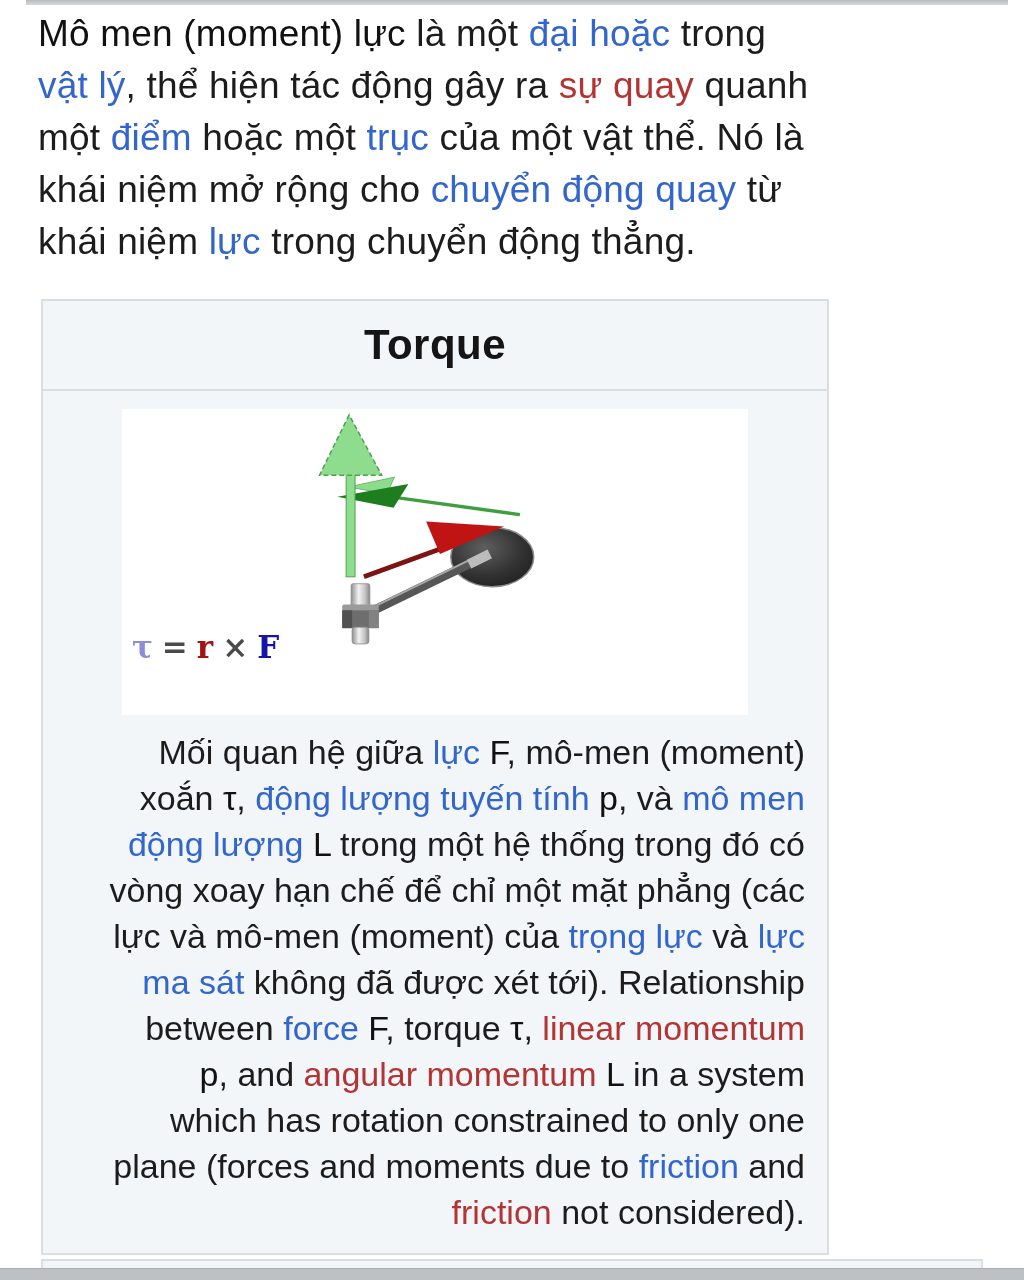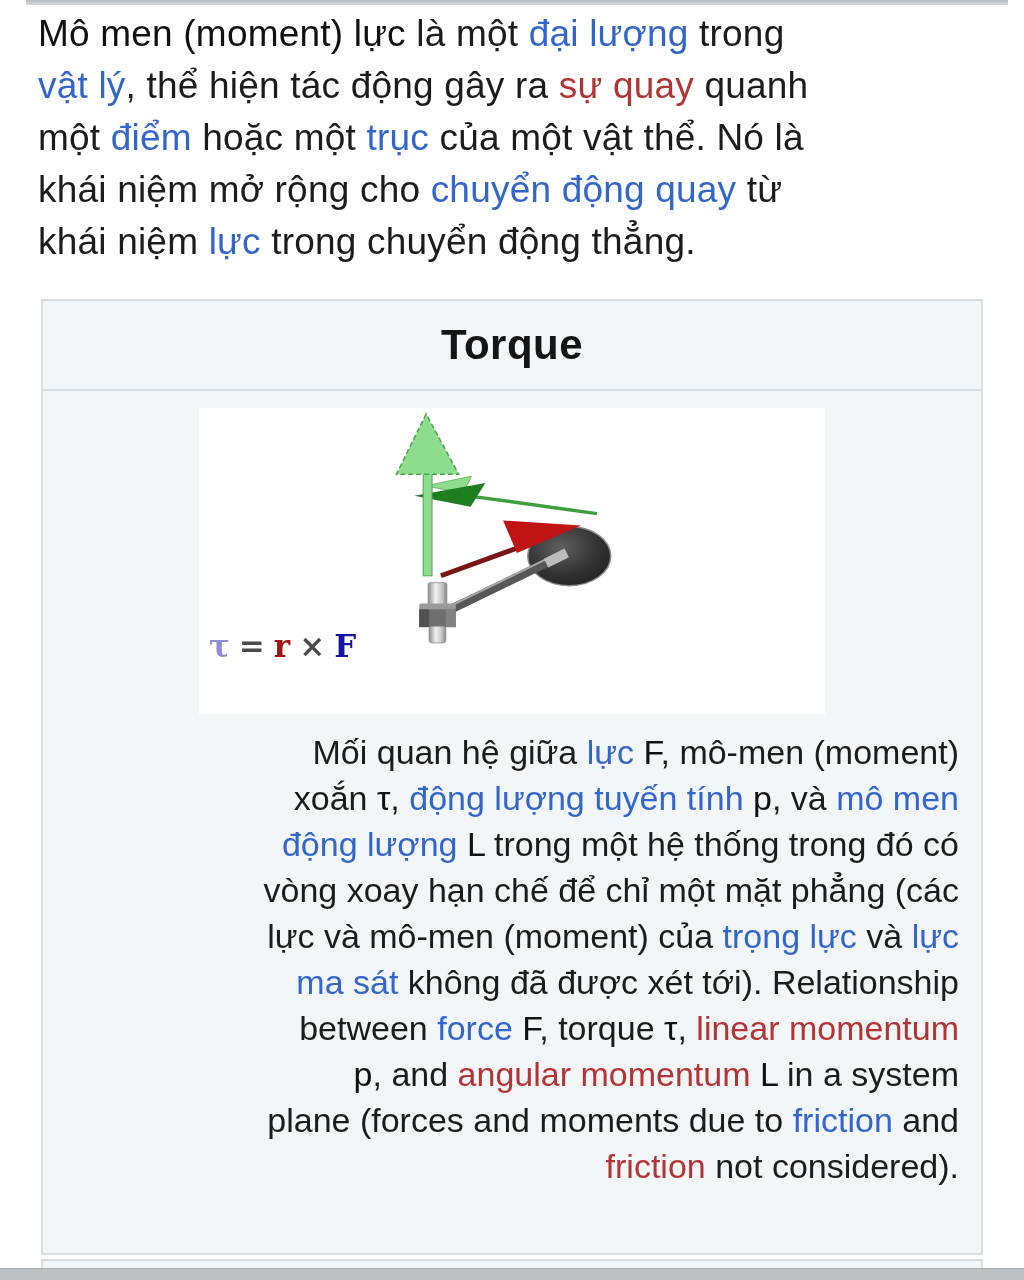--- a/index.html
+++ b/index.html
@@ -18,29 +18,29 @@
     font-size:37px; line-height:52px; letter-spacing:0.2px;
   }
   .tline { white-space:nowrap; }
   .run-t { color:#1c1c1c; }
   .run-b { color:#111; font-weight:400; }
   .run-l { color:#3366cc; cursor:pointer; }
   .run-r { color:#b33434; cursor:pointer; }
 
   
   .figure-box {
-    position:absolute; left:41px; top:299px; width:942px; height:956px;
+    position:absolute; left:41px; top:299px; width:788px; height:956px;
     background:#f3f6f8; border:2px solid #d9dee2;
   }
   .figure-title {
     height:90px; display:flex; align-items:center; justify-content:center;
     font-size:42px; font-weight:700; color:#151515;
     border-bottom:2px solid #d9dee2; letter-spacing:0.5px;
   }
-  .image-row { height:324px; display:flex; justify-content:center; align-items:flex-start; padding-top:17px; }
+  .image-row { height:324px; display:flex; justify-content:center; align-items:center; padding-top:17px; }
   .image-canvas { position:relative; width:626px; height:306px; background:#ffffff; }
   .image-canvas svg { position:absolute; left:0; top:0; }
 
   .equations {
     position:absolute; left:10px; top:220px;
     font-family:"DejaVu Serif", serif; font-weight:700; font-size:31px; line-height:37px;
     white-space:nowrap;
   }
   .eq-row span { margin-right:9px; }
   .eq-tau { color:#8c8cd9; }
@@ -64,21 +64,21 @@
     position:absolute; left:0; top:1268px; width:1024px; height:12px;
     background:#bdc1c4; border-top:1px solid #a9adb0;
   }
 </style>
 </head>
 <body>
 
 <div class="top-rule"></div>
 
 <div class="intro" id="intro">
-    <div class="tline"><span class="run-b">Mô men (moment) lực</span><span class="run-t"> là một </span><span class="run-l">đại lượng</span><span class="run-t"> trong</span></div>
+    <div class="tline"><span class="run-b">Mô men (moment) lực</span><span class="run-t"> là một </span><span class="run-l">đại hoặc</span><span class="run-t"> trong</span></div>
     <div class="tline"><span class="run-l">vật lý</span><span class="run-t">, thể hiện tác động gây ra </span><span class="run-r">sự quay</span><span class="run-t"> quanh</span></div>
     <div class="tline"><span class="run-t">một </span><span class="run-l">điểm</span><span class="run-t"> hoặc một </span><span class="run-l">trục</span><span class="run-t"> của một vật thể. Nó là</span></div>
     <div class="tline"><span class="run-t">khái niệm mở rộng cho </span><span class="run-l">chuyển động quay</span><span class="run-t"> từ</span></div>
     <div class="tline"><span class="run-t">khái niệm </span><span class="run-l">lực</span><span class="run-t"> trong chuyển động thẳng.</span></div>
   </div>
 
 <div class="figure-box">
   <div class="figure-title">Torque</div>
 
   <div class="image-row">
@@ -129,19 +129,20 @@
 
   <div class="figure-caption" id="caption">
       <div class="tline"><span class="run-t">Mối quan hệ giữa </span><span class="run-l">lực</span><span class="run-t"> </span><span class="run-b">F</span><span class="run-t">, mô-men (moment)</span></div>
       <div class="tline"><span class="run-t">xoắn </span><span class="run-b">τ</span><span class="run-t">, </span><span class="run-l">động lượng tuyến tính</span><span class="run-t"> </span><span class="run-b">p</span><span class="run-t">, và </span><span class="run-l">mô men</span></div>
       <div class="tline"><span class="run-l">động lượng</span><span class="run-t"> </span><span class="run-b">L</span><span class="run-t"> trong một hệ thống trong đó có</span></div>
       <div class="tline"><span class="run-t">vòng xoay hạn chế để chỉ một mặt phẳng (các</span></div>
       <div class="tline"><span class="run-t">lực và mô-men (moment) của </span><span class="run-l">trọng lực</span><span class="run-t"> và </span><span class="run-l">lực</span></div>
       <div class="tline"><span class="run-l">ma sát</span><span class="run-t"> không đã được xét tới). Relationship</span></div>
       <div class="tline"><span class="run-t">between </span><span class="run-l">force</span><span class="run-t"> </span><span class="run-b">F</span><span class="run-t">, torque </span><span class="run-b">τ</span><span class="run-t">, </span><span class="run-r">linear momentum</span></div>
       <div class="tline"><span class="run-b">p</span><span class="run-t">, and </span><span class="run-r">angular momentum</span><span class="run-t"> </span><span class="run-b">L</span><span class="run-t"> in a system</span></div>
+      <div class="tline"><span class="run-t">which has rotation constrained to only one</span></div>
       <div class="tline"><span class="run-t">plane (forces and moments due to </span><span class="run-l">friction</span><span class="run-t"> and</span></div>
       <div class="tline"><span class="run-r">friction</span><span class="run-t"> not considered).</span></div>
     </div>
 </div>
 
 <div class="next-box"></div>
 <div class="bottom-band"></div>
 
 </body></html>

